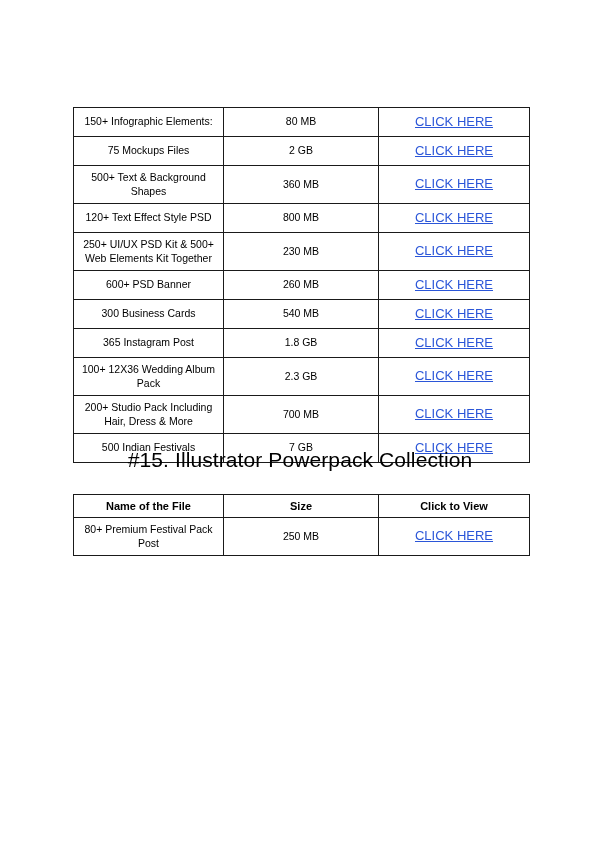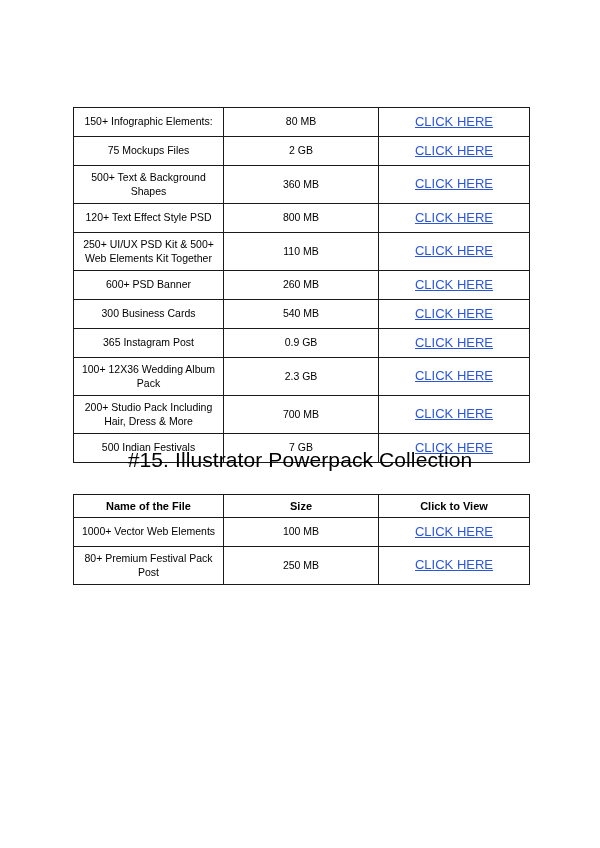--- a/index.html
+++ b/index.html
@@ -110,36 +110,36 @@
           <td>360 MB</td>
           <td><span class="cell-link">CLICK HERE</span></td>
         </tr>
         <tr class="short">
           <td>120+ Text Effect Style PSD</td>
           <td>800 MB</td>
           <td><span class="cell-link">CLICK HERE</span></td>
         </tr>
         <tr class="tall">
           <td>250+ UI/UX PSD Kit &amp; 500+ Web Elements Kit Together</td>
-          <td>110 MB</td>
+          <td>230 MB</td>
           <td><span class="cell-link">CLICK HERE</span></td>
         </tr>
         <tr class="short">
           <td>600+ PSD Banner</td>
           <td>260 MB</td>
           <td><span class="cell-link">CLICK HERE</span></td>
         </tr>
         <tr class="short">
           <td>300 Business Cards</td>
           <td>540 MB</td>
           <td><span class="cell-link">CLICK HERE</span></td>
         </tr>
         <tr class="short">
           <td>365 Instagram Post</td>
-          <td>0.9 GB</td>
+          <td>1.8 GB</td>
           <td><span class="cell-link">CLICK HERE</span></td>
         </tr>
         <tr class="tall">
           <td>100+ 12X36 Wedding Album Pack</td>
           <td>2.3 GB</td>
           <td><span class="cell-link">CLICK HERE</span></td>
         </tr>
         <tr class="tall">
           <td>200+ Studio Pack Including Hair, Dress &amp; More</td>
           <td>700 MB</td>
@@ -162,25 +162,20 @@
         <col class="col-link">
     </colgroup>
     <thead>
       <tr>
         <th>Name of the File</th>
         <th>Size</th>
         <th>Click to View</th>
       </tr>
     </thead>
     <tbody>
-        <tr class="short">
-          <td>1000+ Vector Web Elements</td>
-          <td>100 MB</td>
-          <td><span class="cell-link">CLICK HERE</span></td>
-        </tr>
         <tr class="tall">
           <td>80+ Premium Festival Pack Post</td>
           <td>250 MB</td>
           <td><span class="cell-link">CLICK HERE</span></td>
         </tr>
       </tbody>
   </table>
 
 </div>
 

